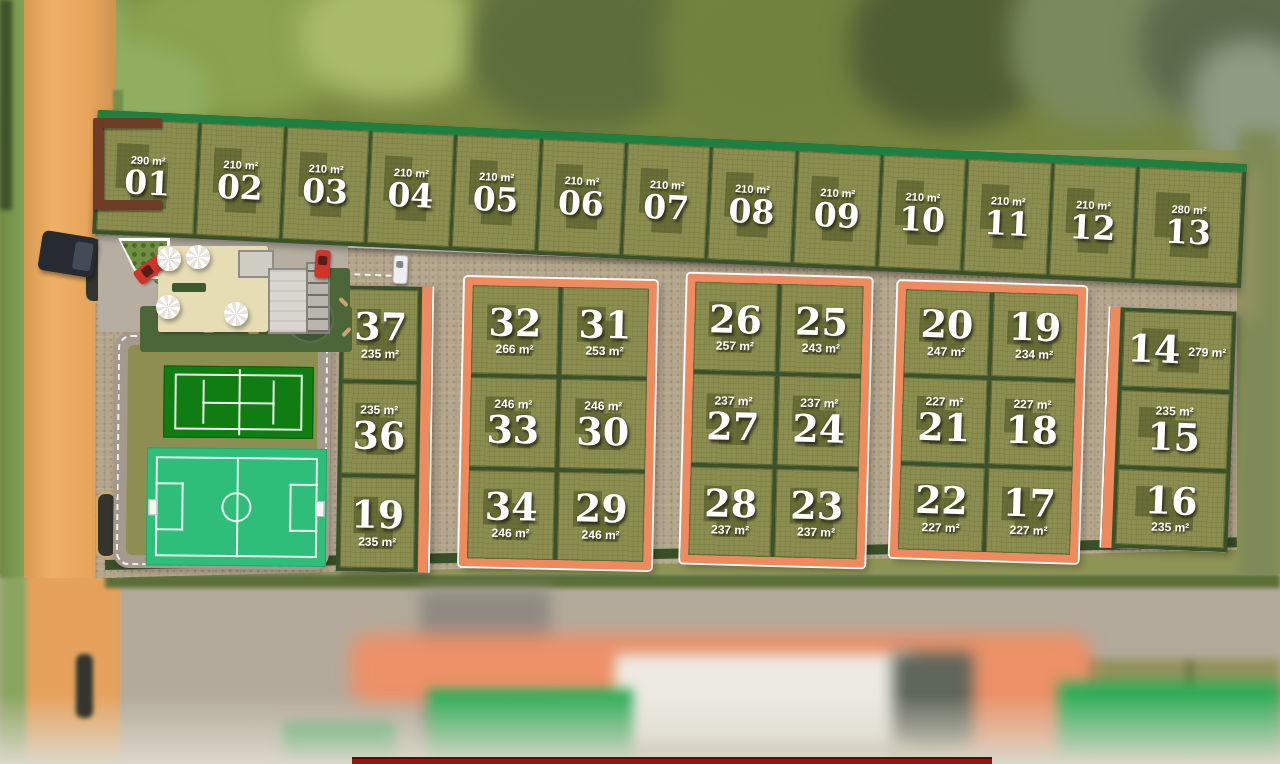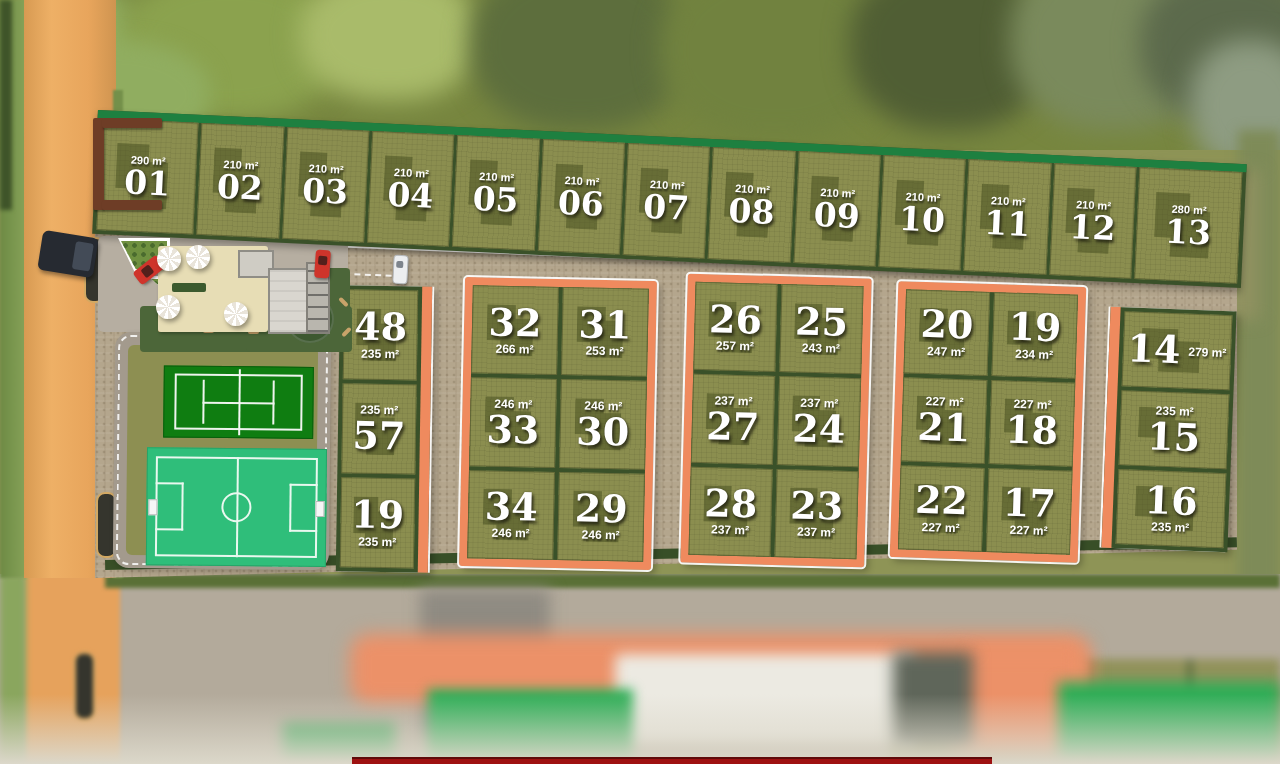--- a/index.html
+++ b/index.html
@@ -305,25 +305,25 @@
         <span class="a">210 m²</span>
       </div>
     <div class="lot af last">
         <span class="n">13</span>
         <span class="a">280 m²</span>
       </div>
   </div>
 
   <div class="abs colblk colA">
     <div class="lot">
-        <span class="n">48</span>
+        <span class="n">37</span>
         <span class="a">235 m²</span>
       </div>
     <div class="lot af">
-        <span class="n">57</span>
+        <span class="n">36</span>
         <span class="a">235 m²</span>
       </div>
     <div class="lot">
         <span class="n">19</span>
         <span class="a">235 m²</span>
       </div>
   </div>
 
   <div class="abs blk blkB">
     <div class="lot">

